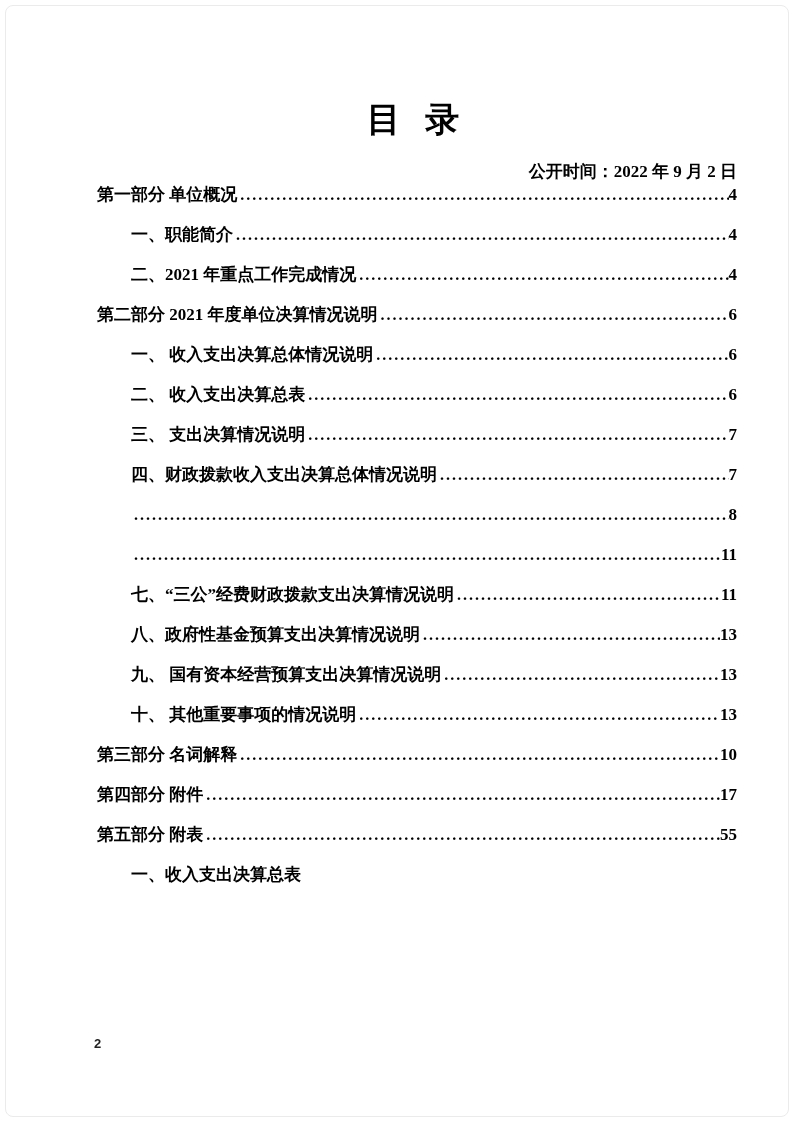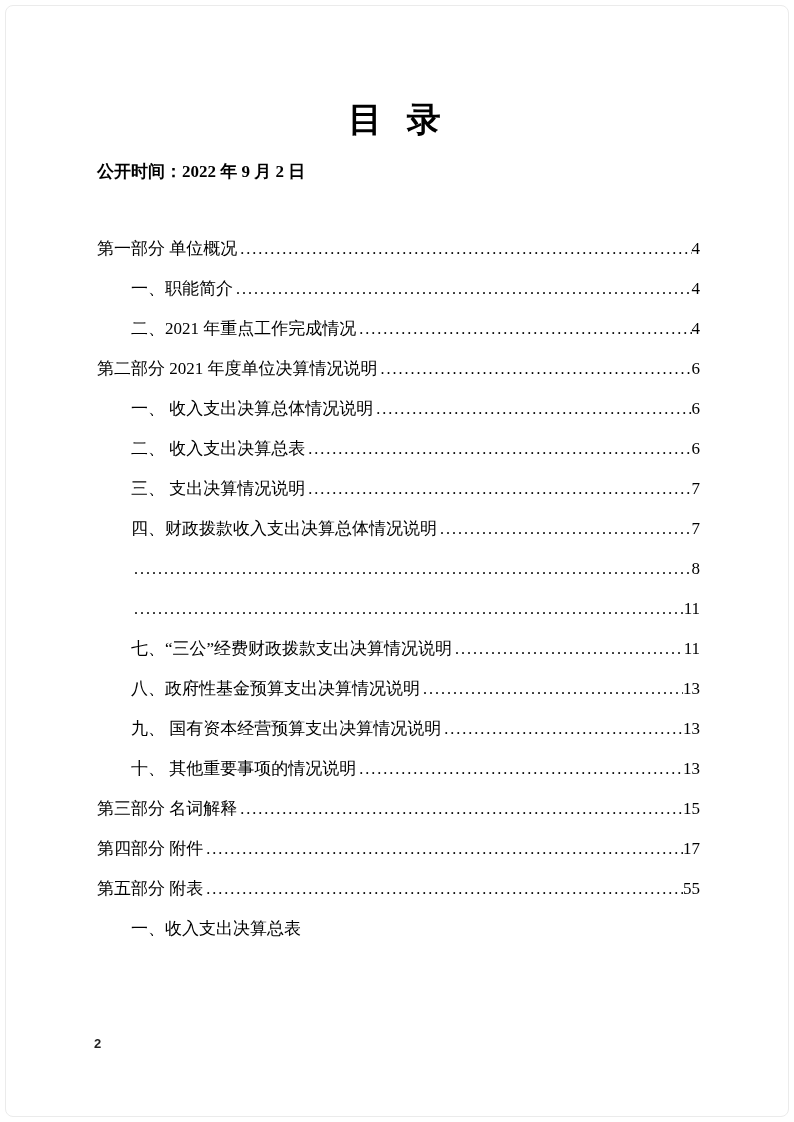--- a/index.html
+++ b/index.html
@@ -10,45 +10,45 @@
     font-family: "Liberation Serif", "DejaVu Serif", serif;
     color: #000000;
     position: relative;
     overflow: hidden;
   }
   .page {
     position: relative;
     width: 794px;
     height: 1122px;
     background: #ffffff;
-    padding: 98px 94px 0 97px;
+    padding: 98px 57px 0 97px;
   }
   .page-border {
     position: absolute;
     inset: 5px;
     border: 1px solid #ebebeb;
     border-radius: 8px;
     pointer-events: none;
   }
   .doc-title {
     text-align: center;
     font-size: 34px;
     font-weight: bold;
     letter-spacing: 8px;
     line-height: 44px;
   }
   .doc-subtitle {
-    text-align: left;
+    text-align: right;
     font-size: 17px;
     font-weight: bold;
     margin-top: 18px;
     line-height: 24px;
   }
   .toc {
-    margin-top: 54px;
+    font-weight: bold;
   }
   .toc-entry {
     display: flex;
     align-items: baseline;
     font-size: 17px;
     line-height: 22px;
     margin-bottom: 18px;
     white-space: nowrap;
   }
   .toc-entry.level-1 { margin-top: 11px; }
@@ -153,21 +153,21 @@
     <span class="toc-page">13</span>
   </div>
       <div class="toc-entry level-2">
     <span class="toc-label">十、 其他重要事项的情况说明</span>
     <span class="toc-dots">............................................................................................................................................................................................................................</span>
     <span class="toc-page">13</span>
   </div>
       <div class="toc-entry level-1">
     <span class="toc-label">第三部分 名词解释</span>
     <span class="toc-dots">............................................................................................................................................................................................................................</span>
-    <span class="toc-page">15</span>
+    <span class="toc-page">10</span>
   </div>
       <div class="toc-entry level-1">
     <span class="toc-label">第四部分 附件</span>
     <span class="toc-dots">............................................................................................................................................................................................................................</span>
     <span class="toc-page">17</span>
   </div>
       <div class="toc-entry level-1">
     <span class="toc-label">第五部分 附表</span>
     <span class="toc-dots">............................................................................................................................................................................................................................</span>
     <span class="toc-page">55</span>

